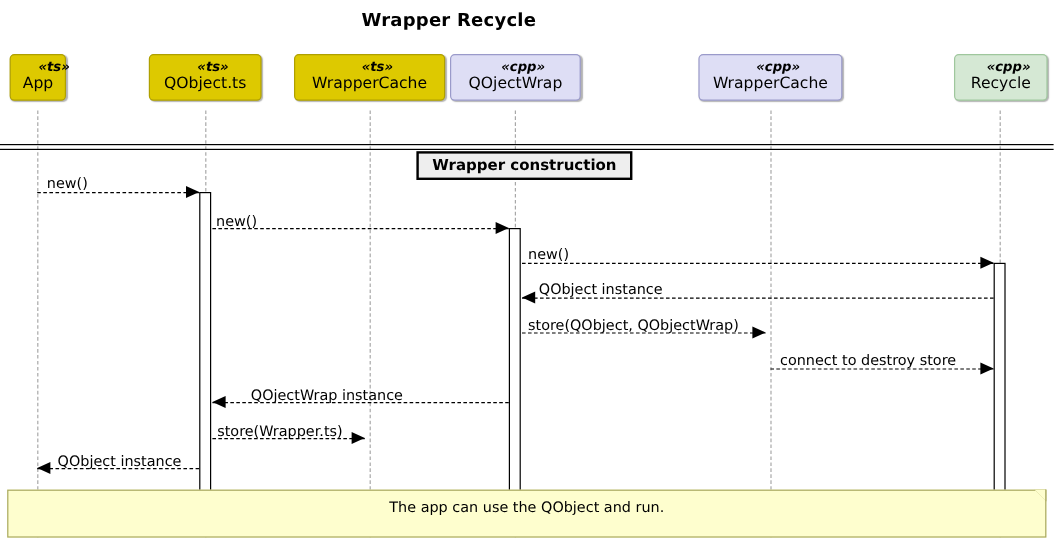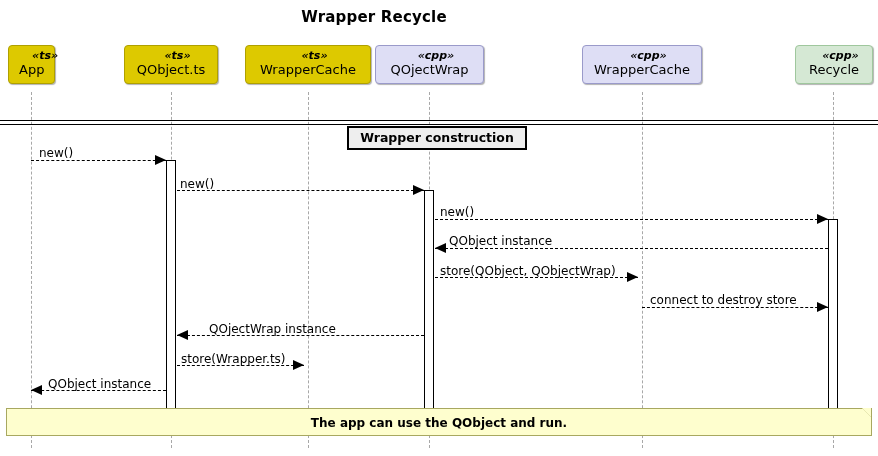--- a/index.html
+++ b/index.html
@@ -234,18 +234,18 @@
       <div class="msg-label" style="left: 189px; top: 323px; margin-left: 20px;">QOjectWrap instance</div>
       <div class="msg-line" style="left: 177px; width: 127px; top: 365px;"></div>
       <div class="arrow-head arrow-right" style="top: 360px; left: 293px;"></div>
       <div class="msg-label" style="left: 181px; top: 353px;">store(Wrapper.ts)</div>
       <div class="msg-line" style="left: 31px; width: 135px; top: 390px;"></div>
       <div class="arrow-head arrow-left" style="top: 385px; left: 31px;"></div>
       <div class="msg-label" style="left: 48px; top: 378px;">QObject instance</div>
     </div>
 
   <div id="notes">
-      <div class="note" style="left: 6px; top: 408px; width: 866px; height: 28px; font-weight: bold;">The app can use the QObject and run.</div>
+      <div class="note" style="left: 6px; top: 408px; width: 866px; height: 40px;">The app can use the QObject and run.</div>
       <div class="note-fold" style="left: 862px; top: 408px;"></div>
       <div class="note-fold-inner" style="left: 862px; top: 408px;"></div>
     </div>
 
 </div>
 
 </body></html>

